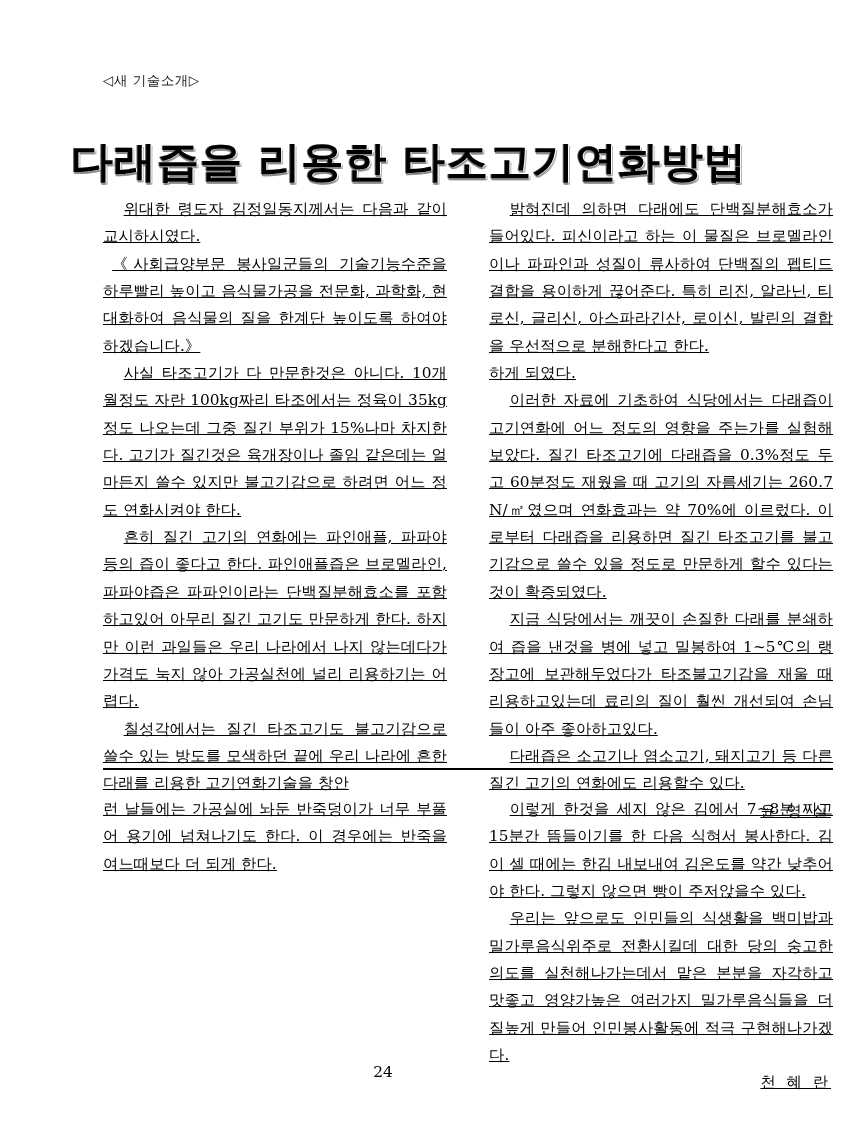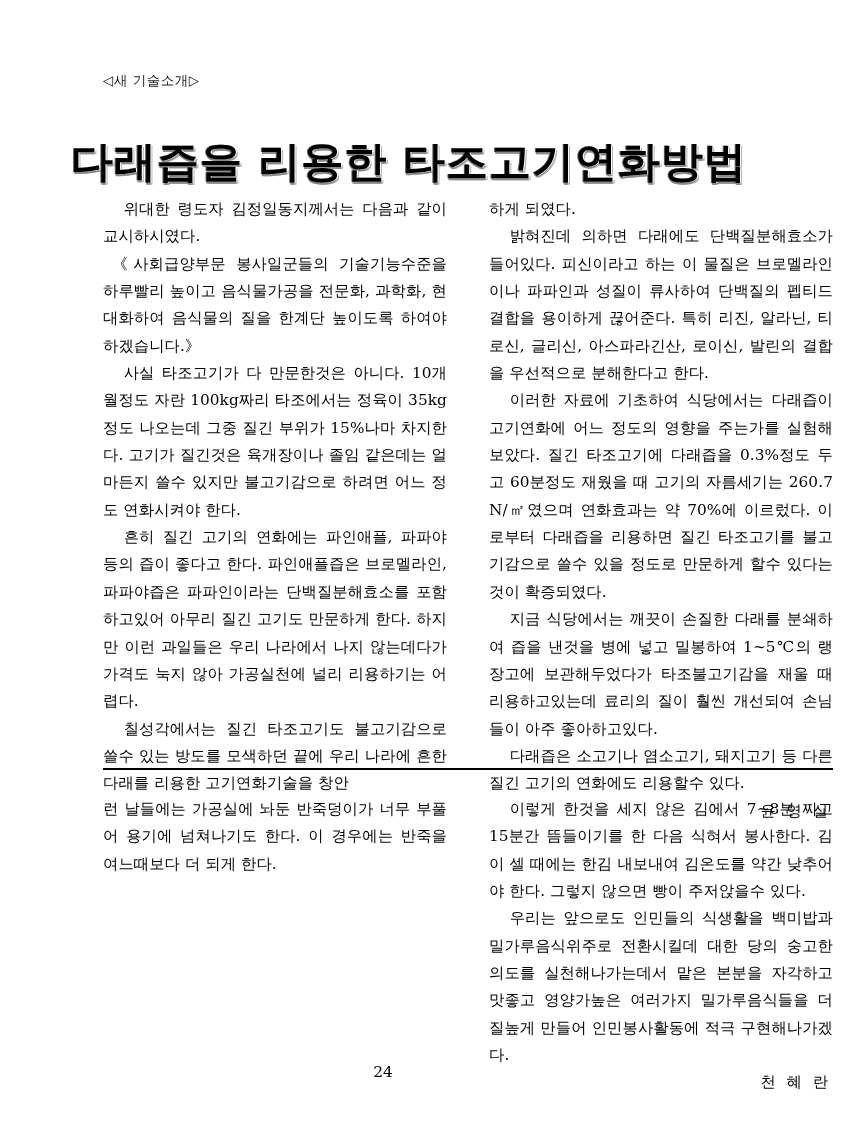--- a/index.html
+++ b/index.html
@@ -56,20 +56,21 @@
        0 1.5px 0 #8a8a8a,
        2px 2px 0 #b5b5b5;
     white-space: nowrap;
   }
 
   
   .article {
     position: absolute;
     left: 68px;
     width: 730px;
+    text-decoration: underline;
   }
   #article-1 { top: 196px; }
   #article-2 { top: 796px; }
 
   .cols {
     display: flex;
     gap: 42px;
     align-items: flex-start;
   }
   .col {
@@ -145,22 +146,22 @@
   <div class="article" id="article-1">
     <div class="cols">
       <div class="col">
         <p class="para">위대한 령도자 김정일동지께서는 다음과 같이 교시하시였다.</p>
         <p class="quote">《사회급양부문 봉사일군들의 기술기능수준을 하루빨리 높이고 음식물가공을 전문화, 과학화, 현대화하여 음식물의 질을 한계단 높이도록 하여야 하겠습니다.》</p>
         <p class="para">사실 타조고기가 다 만문한것은 아니다. 10개월정도 자란 100kg짜리 타조에서는 정육이 35kg정도 나오는데 그중 질긴 부위가 15%나마 차지한다. 고기가 질긴것은 육개장이나 졸임 같은데는 얼마든지 쓸수 있지만 불고기감으로 하려면 어느 정도 연화시켜야 한다.</p>
         <p class="para">흔히 질긴 고기의 연화에는 파인애플, 파파야 등의 즙이 좋다고 한다. 파인애플즙은 브로멜라인, 파파야즙은 파파인이라는 단백질분해효소를 포함하고있어 아무리 질긴 고기도 만문하게 한다. 하지만 이런 과일들은 우리 나라에서 나지 않는데다가 가격도 눅지 않아 가공실천에 널리 리용하기는 어렵다.</p>
         <p class="para">칠성각에서는 질긴 타조고기도 불고기감으로 쓸수 있는 방도를 모색하던 끝에 우리 나라에 흔한 다래를 리용한 고기연화기술을 창안</p>
       </div>
       <div class="col">
+        <p class="para">밝혀진데 의하면 다래에도 단백질분해효소가 들어있다. 피신이라고 하는 이 물질은 브로멜라인이나 파파인과 성질이 류사하여 단백질의 펩티드결합을 용이하게 끊어준다. 특히 리진, 알라닌, 티로신, 글리신, 아스파라긴산, 로이신, 발린의 결합을 우선적으로 분해한다고 한다.</p>
         <p class="para cont">하게 되였다.</p>
-        <p class="para">밝혀진데 의하면 다래에도 단백질분해효소가 들어있다. 피신이라고 하는 이 물질은 브로멜라인이나 파파인과 성질이 류사하여 단백질의 펩티드결합을 용이하게 끊어준다. 특히 리진, 알라닌, 티로신, 글리신, 아스파라긴산, 로이신, 발린의 결합을 우선적으로 분해한다고 한다.</p>
         <p class="para">이러한 자료에 기초하여 식당에서는 다래즙이 고기연화에 어느 정도의 영향을 주는가를 실험해보았다. 질긴 타조고기에 다래즙을 0.3%정도 두고 60분정도 재웠을 때 고기의 자름세기는 260.7N/㎡였으며 연화효과는 약 70%에 이르렀다. 이로부터 다래즙을 리용하면 질긴 타조고기를 불고기감으로 쓸수 있을 정도로 만문하게 할수 있다는것이 확증되였다.</p>
         <p class="para">지금 식당에서는 깨끗이 손질한 다래를 분쇄하여 즙을 낸것을 병에 넣고 밀봉하여 1~5℃의 랭장고에 보관해두었다가 타조불고기감을 재울 때 리용하고있는데 료리의 질이 훨씬 개선되여 손님들이 아주 좋아하고있다.</p>
         <p class="para">다래즙은 소고기나 염소고기, 돼지고기 등 다른 질긴 고기의 연화에도 리용할수 있다.</p>
         <p class="byline">윤 영 실</p>
       </div>
     </div>
   </div>
 
   <div class="divider"></div>
 

